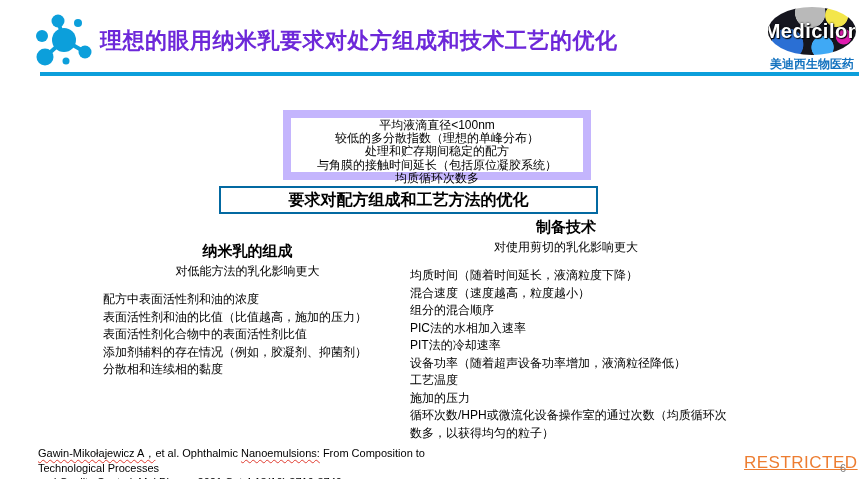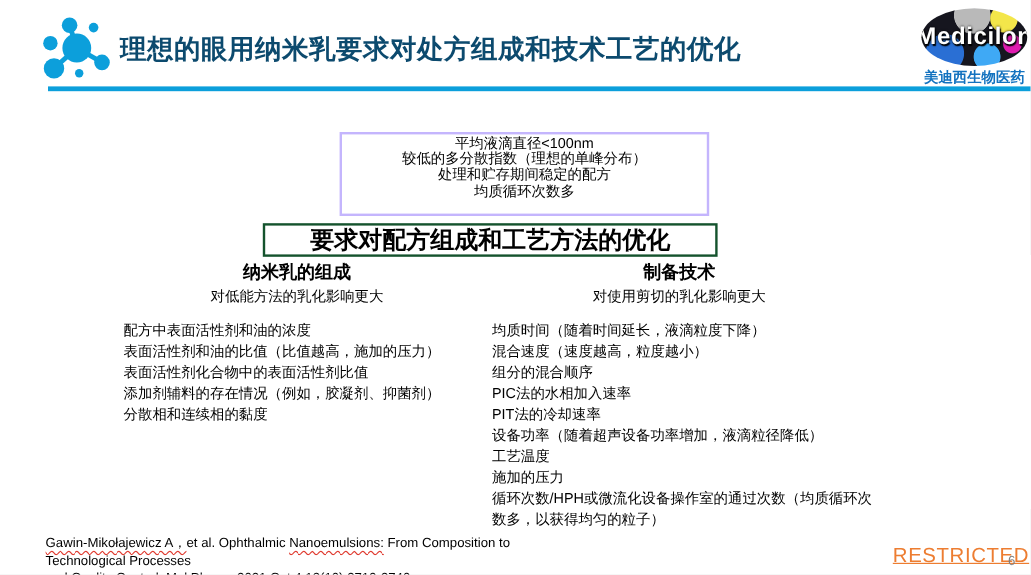--- a/index.html
+++ b/index.html
@@ -5,21 +5,21 @@
   html,body { margin:0; padding:0; background:#e8e8e8; }
   .slide {
     position:relative; width:859px; height:479px; background:#ffffff;
     font-family:"Liberation Sans", sans-serif; color:#000; overflow:hidden;
     margin:0 auto;
   }
   
   .molecule-icon { position:absolute; left:30px; top:10px; }
   .slide-title {
     position:absolute; left:100px; top:26px;
-    font-size:22px; font-weight:bold; color:#0c4a6e; letter-spacing:0.5px;
+    font-size:22px; font-weight:bold; color:#6d28d9; letter-spacing:0.5px;
     white-space:nowrap;
   }
   .header-rule {
     position:absolute; left:40px; right:0; top:72px; height:4px; background:#0C9FDB;
   }
   .logo {
     position:absolute; left:768px; top:7px; width:88px; height:48px;
     border-radius:50%; overflow:hidden;
     background:
       radial-gradient(circle at 22% 78%, #2a6fd4 0 20%, rgba(0,0,0,0) 21%),
@@ -40,32 +40,32 @@
   }
   
   .red-box {
     position:absolute; left:348px; top:87px; width:166px; height:26px;
     border:2px solid #FF0000; box-sizing:border-box;
     display:flex; align-items:center; justify-content:center;
     font-size:17px; font-weight:bold; white-space:nowrap;
   }
   .blue-box {
     position:absolute; left:283px; top:110px; width:308px; height:70px;
-    border:2px solid #c4b5fd; box-sizing:border-box;
+    border:8px solid #c4b5fd; box-sizing:border-box;
     text-align:center; font-size:12px; line-height:13.2px; padding-top:1px;
   }
   .green-box {
     position:absolute; left:219px; top:186px; width:379px; height:28px;
-    border:2px solid #14532d; box-sizing:border-box;
+    border:2px solid #0369a1; box-sizing:border-box;
     display:flex; align-items:center; justify-content:center;
-    font-size:20px; font-weight:bold; white-space:nowrap;
+    font-size:16px; font-weight:bold; white-space:nowrap;
   }
   
   .col { position:absolute; top:218px; }
-  .col-left  { left:85px;  width:325px; }
+  .col-left  { left:85px;  width:325px;margin-top:24px; }
   .col-right { left:396px; width:340px; }
   .col-title { text-align:center; font-size:15px; font-weight:bold; }
   .col-subtitle { text-align:center; font-size:12px; margin-top:2px; }
   .col-list { margin-top:11px; font-size:12px; line-height:17.5px; }
   .col-left  .col-list { padding-left:18px; }
   .col-right .col-list { padding-left:14px; }
   .list-item { white-space:normal; }
   
   .citation {
     position:absolute; left:38px; top:446px; width:450px;
@@ -114,20 +114,21 @@
   <div class="logo">
     <span class="logo-text">Medicilon</span>
   </div>
   <div class="logo-caption">美迪西生物医药</div>
 
 
   <div class="blue-box">
     <div class="prop-line">平均液滴直径&lt;100nm</div>
     <div class="prop-line">较低的多分散指数（理想的单峰分布）</div>
     <div class="prop-line">处理和贮存期间稳定的配方</div>
+    <div class="prop-line">与角膜的接触时间延长（包括原位凝胶系统）</div>
     <div class="prop-line">均质循环次数多</div>
   </div>
 
   <div class="green-box">要求对配方组成和工艺方法的优化</div>
 
   <div class="col col-left">
     <div class="col-title">纳米乳的组成</div>
     <div class="col-subtitle">对低能方法的乳化影响更大</div>
     <div class="col-list">
       <div class="list-item">配方中表面活性剂和油的浓度</div>

